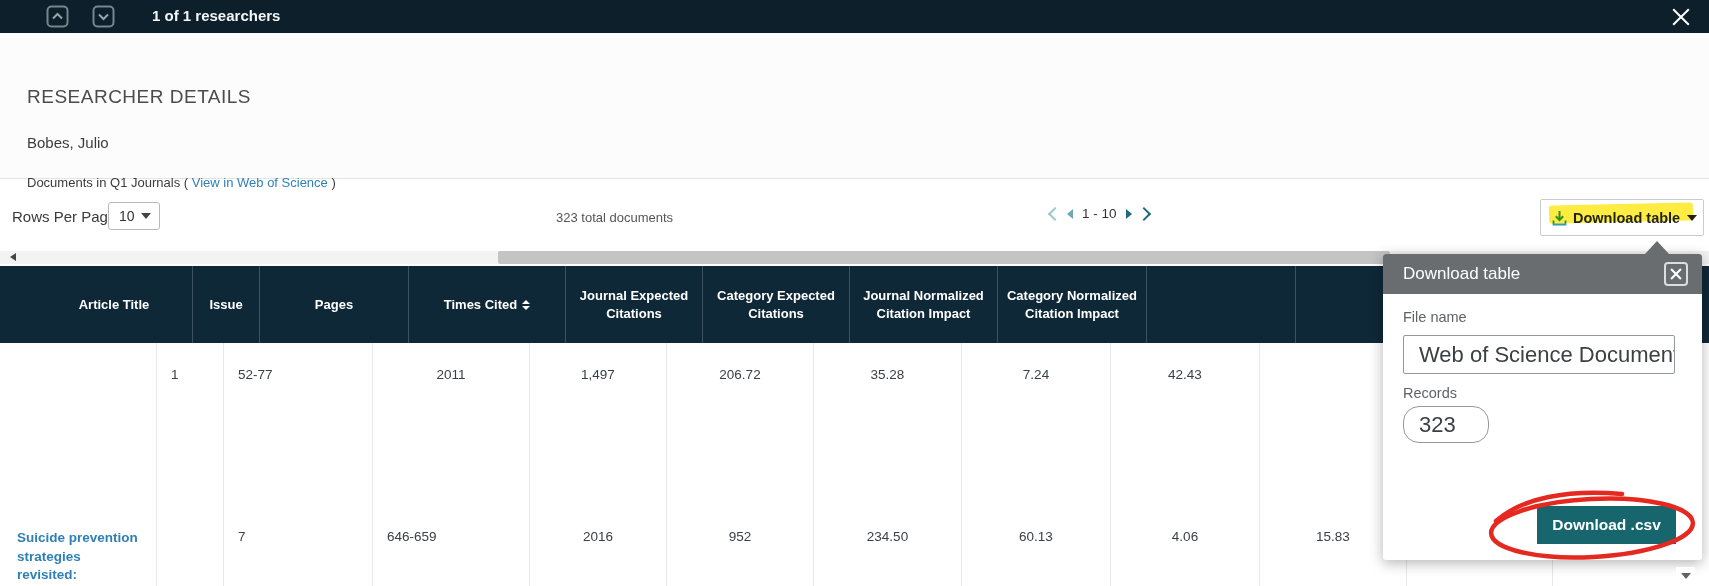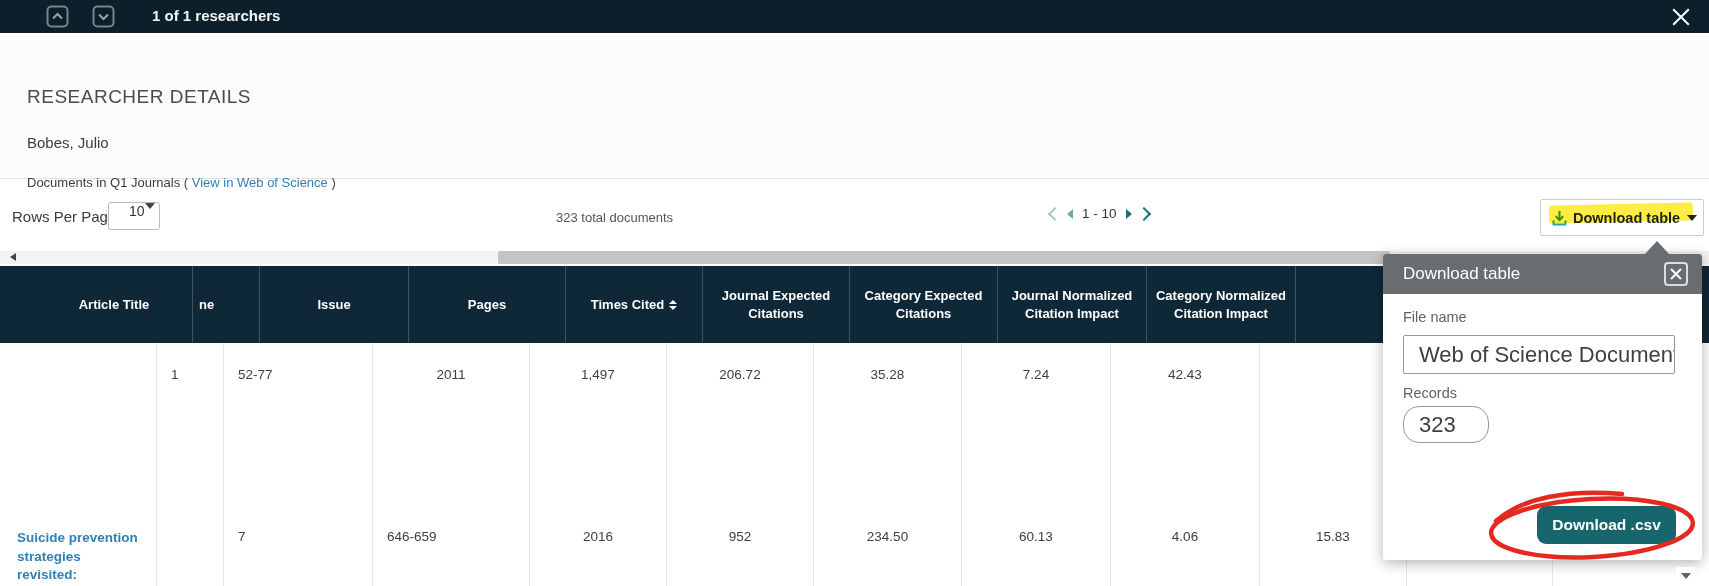--- a/index.html
+++ b/index.html
@@ -21,21 +21,21 @@
   .page-header{position:absolute;left:0;top:33px;width:1709px;height:145px;background:#fcfcfc;
                border-bottom:1px solid #e4e4e4;}
   .ph-title{position:absolute;left:27px;top:53px;font-size:19px;letter-spacing:.5px;color:#4b4b4b;}
   .ph-name{position:absolute;left:27px;top:101px;font-size:15px;color:#3c3c3c;}
   .ph-sub{position:absolute;left:27px;top:142px;font-size:13px;color:#3c3c3c;}
   .ph-sub a{color:var(--link-blue);text-decoration:none;cursor:pointer;}
 
   
   .toolbar-label{position:absolute;left:12px;top:208px;font-size:15px;color:#3a3a3a;}
   .rpp-select{position:absolute;left:108px;top:202px;width:52px;height:28px;border:1px solid #b6babd;border-radius:3px;
-              background:#fff;display:flex;align-items:flex-start;justify-content:space-between;padding:0 8px 0 20px;
+              background:#fff;display:flex;align-items:center;justify-content:space-between;padding:0 8px 0 10px;
               box-sizing:border-box;cursor:pointer;font-size:14px;color:#333;}
   .caret-down{width:0;height:0;border-left:5px solid transparent;border-right:5px solid transparent;border-top:6px solid #444;}
   .total-docs{position:absolute;left:556px;top:210px;font-size:13px;color:#555;}
   .pagination{position:absolute;left:1050px;top:206px;display:flex;align-items:center;gap:7px;}
   .chev{display:inline-block;width:8px;height:8px;border-left:2px solid;border-bottom:2px solid;}
   .chev.left{transform:rotate(45deg);}
   .chev.right{transform:rotate(225deg);}
   .chev.dis{color:var(--pagination-disabled);border-color:var(--pagination-disabled);}
   .chev.act{color:var(--pagination-active);border-color:var(--pagination-active);}
   .tri{width:0;height:0;border-top:5px solid transparent;border-bottom:5px solid transparent;}
@@ -98,21 +98,21 @@
   .popup-close::before{transform:rotate(45deg);}
   .popup-close::after{transform:rotate(-45deg);}
   .popup-label{position:absolute;left:20px;font-size:14.5px;color:#5f6368;}
   .lbl-filename{top:55px;}
   .lbl-records{top:131px;}
   .popup-input{position:absolute;left:20px;height:39px;border:1px solid #96999c;border-radius:2px;background:#fff;
                font-family:"Liberation Sans",sans-serif;font-size:22px;color:#3c4043;padding:0 0 0 15px;box-sizing:border-box;}
   .inp-filename{top:81px;width:272px;}
   .inp-records{top:152px;width:86px;height:37px;border-radius:16px;}
   .dl-csv-btn{position:absolute;left:154px;top:252px;width:139px;height:38px;background:var(--accent-teal);
-              border:none;border-radius:9px;color:#fff;font-family:"Liberation Sans",sans-serif;
+              border:none;border-radius:0;color:#fff;font-family:"Liberation Sans",sans-serif;
               font-size:15.5px;font-weight:700;cursor:pointer;}
 
   .annotation-svg{position:absolute;left:0;top:0;width:1709px;height:586px;z-index:20;pointer-events:none;}
 </style>
 </head>
 <body>
 
 <div id="screen">
 
   <div class="topbar">
@@ -170,21 +170,20 @@
   </div>
   <div class="highlight"></div>
 
   <div class="hscroll">
     <span class="arrow-left"></span>
     <span class="thumb"></span>
   </div>
 
   <div class="tbl-head tbl-grid">
     <div class="hdr-cell">Article Title</div>
-    <div class="hdr-cell leftal">ne</div>
     <div class="hdr-cell">Issue</div>
     <div class="hdr-cell">Pages</div>
     <div class="hdr-cell">
       <span>Times Cited</span>
       <span class="sort-icon">
           <i class="up"></i>
           <i class="dn"></i>
         </span>
     </div>
     <div class="hdr-cell">Journal Expected Citations</div>

